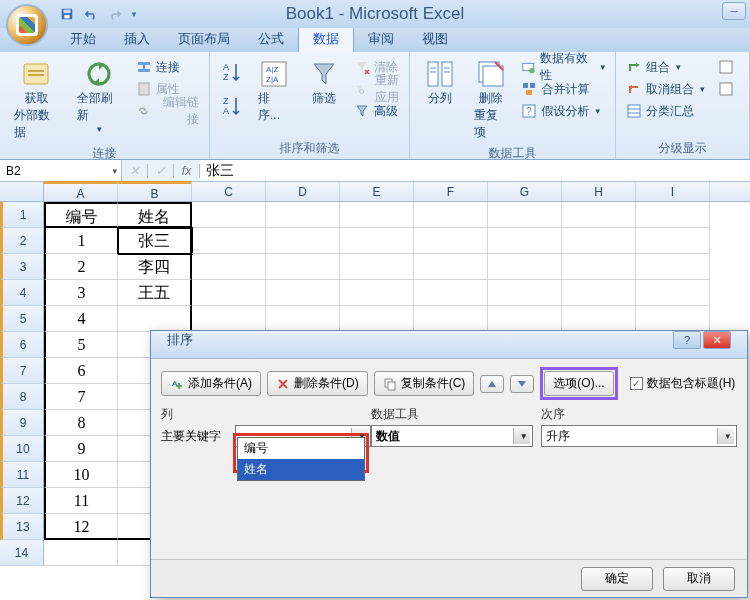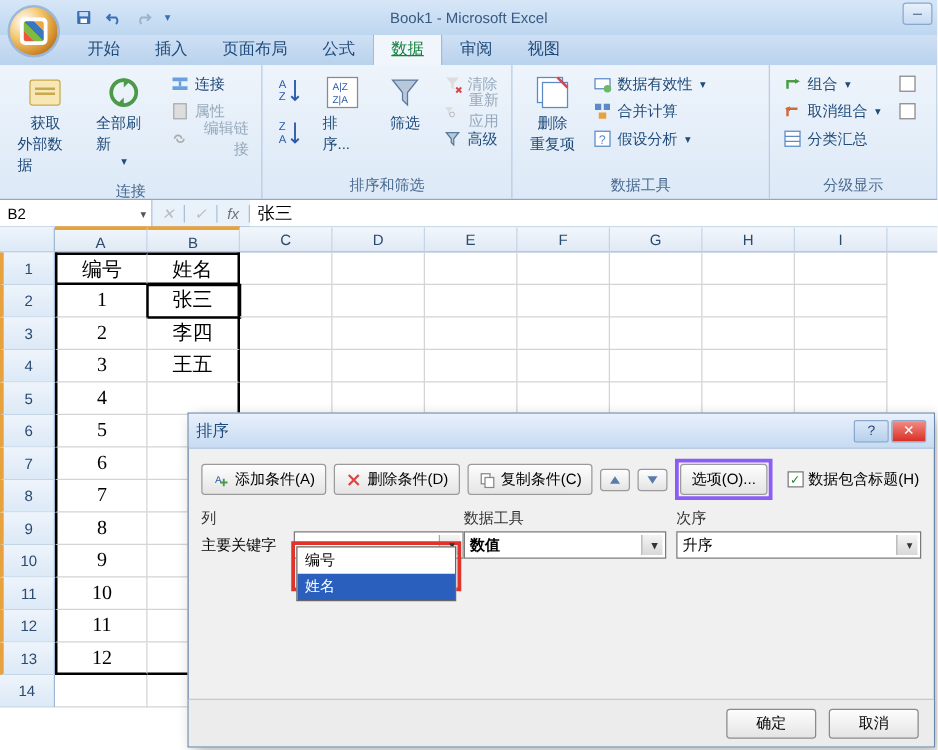--- a/index.html
+++ b/index.html
@@ -6,28 +6,28 @@
 body { background: #fff; width: 750px; height: 600px; overflow: hidden; font-size: 12px; position: relative; }
 
 
 .titlebar { height: 28px; background: linear-gradient(#d7e6f7, #bdd7f0); display: flex; align-items: center; position: relative; }
 .office-btn { width: 42px; height: 42px; border-radius: 50%; background: radial-gradient(circle at 30% 30%, #fff, #f3c56b 40%, #d08a2a 70%, #8a4a10); border: 2px solid #9bb8d9; position: absolute; left: 6px; top: 4px; z-index: 10; display: flex; align-items: center; justify-content: center; }
 .office-logo { width: 22px; height: 22px; background: #fff; border-radius: 4px; position: relative; }
 .office-logo::before { content: ""; position: absolute; inset: 3px; background: linear-gradient(45deg,#e8593b 25%,#7fba42 25% 50%,#3a77bd 50% 75%,#f0a63b 75%); border-radius: 2px;}
 .qat { margin-left: 56px; display: flex; gap: 2px; align-items: center; }
 .qat-btn { width: 22px; height: 20px; display: flex; align-items: center; justify-content: center; border-radius: 2px; }
 .qat-btn svg { width: 14px; height: 14px; }
-.title-text { position: absolute; left: 50%; transform: translateX(-50%); color: #3b5a82; font-size: 12px; }
+.title-text { position: absolute; left: 50%; transform: translateX(-50%); color: #3b5a82; font-size: 17px; }
 .win-controls { position: absolute; right: 4px; top: 2px; display: flex; gap: 2px; }
 .win-btn { width: 24px; height: 18px; background: linear-gradient(#e8f0fb,#c6dbf2); border: 1px solid #8aa8cc; border-radius: 3px; display: flex; align-items: center; justify-content: center; font-size: 10px; color: #2a4a70;}
 
 
 .tabs { height: 24px; background: linear-gradient(#cfe0f4, #b8d2ed); display: flex; padding-left: 56px; align-items: flex-end; }
 .tab { padding: 4px 14px; color: #1f4a7a; font-size: 13px; cursor: pointer; }
-.tab.active { background: #f1f6fc; border-top-left-radius: 4px; border-top-right-radius: 4px; border: 1px solid #8aa8cc; border-bottom: none; color: #15803d; text-decoration: underline; }
+.tab.active { background: #f1f6fc; border-top-left-radius: 4px; border-top-right-radius: 4px; border: 1px solid #8aa8cc; border-bottom: none; color: #1d4ed8; }
 
 
 .ribbon { height: 108px; background: linear-gradient(#eef4fb, #dce9f7); border-bottom: 1px solid #8aa8cc; display: flex; }
 .group { border-right: 1px solid #b8cce2; padding: 4px 8px 2px; display: flex; flex-direction: column; justify-content: space-between; }
 .group-label { text-align: center; color: #4a6a90; font-size: 12px; margin-top: 2px; }
 .group-body { flex: 1; display: flex; align-items: flex-start; gap: 6px; }
 .rbtn-lg { display: flex; flex-direction: column; align-items: center; padding: 2px 6px; color: #1f4a7a; cursor: pointer; }
 .rbtn-lg .icon { width: 32px; height: 32px; }
 .rbtn-sm { display: flex; align-items: center; gap: 4px; color: #1f4a7a; padding: 1px 2px; height: 22px; cursor: pointer; font-size: 12px;}
 .rbtn-sm .icon { width: 16px; height: 16px; }
@@ -53,21 +53,21 @@
 .rowh { width: 44px; background: linear-gradient(#eef4fb,#dce9f7); border-right: 1px solid #9fb8d4; border-bottom: 1px solid #c5d5e8; text-align: center; line-height: 26px; color: #2a4a70; font-size: 12px;}
 .rowh.sel { border-left: 3px solid #e8a23d; }
 .cell { width: 74px; border-right: 1px solid #d4d4d4; border-bottom: 1px solid #d4d4d4; text-align: center; line-height: 26px; font-size: 16px; font-family: SimSun, serif; }
 .data-border-right { border-right: 2px solid #000; }
 .data-border-bottom { border-bottom: 2px solid #000; }
 .data-border-left { border-left: 2px solid #000; }
 .data-border-top { border-top: 2px solid #000; }
 
 
 .dialog { position: absolute; left: 150px; top: 330px; width: 598px; height: 268px; background: #f0f0f0; border: 1px solid #6a88ab; box-shadow: 4px 4px 12px rgba(0,0,0,.3); }
-.dlg-titlebar { height: 28px; background: linear-gradient(#e8f0fb,#c6dbf2); display: flex; align-items: center; padding: 0 6px; border-bottom: 1px solid #a9c0db; }
+.dlg-titlebar { height: 28px; background: linear-gradient(#e8f0fb,#c6dbf2); display: flex; padding: 0 16px; border-bottom: 1px solid #a9c0db; }
 .dlg-title { flex: 1; color: #1f4a7a; font-size: 13px; }
 .dlg-sys { display: flex; gap: 2px; }
 .dlg-sys-btn { width: 28px; height: 18px; border: 1px solid #8aa8cc; border-radius: 2px; display:flex; align-items:center; justify-content:center; font-size:11px; }
 .dlg-help { background: linear-gradient(#dbe8f8,#b7d0ec); color:#2a4a70;}
 .dlg-close { background: linear-gradient(#f28b82,#d93025); color:#fff; }
 .dlg-toolbar { padding: 8px 10px 6px; display: flex; align-items: center; gap: 6px; }
 .tbtn { background: linear-gradient(#fdfdfd,#e4e4e4); border: 1px solid #9a9a9a; border-radius: 3px; padding: 3px 8px; display: inline-flex; align-items: center; gap: 4px; cursor: pointer; font-size: 12px;}
 .tbtn .mini-icon{width:14px;height:14px;}
 .arrow-btn { width: 24px; padding: 3px 0; justify-content: center; }
 .red-box { border: 3px solid #8b5cf6; padding: 1px; }
@@ -236,20 +236,31 @@
           </div>
       </div>
     </div>
     <div class="group-label">排序和筛选</div>
   </div>
 
   <div class="group" style="width:206px;">
     <div class="group-body">
       <div class="rbtn-lg">
         <svg class="icon" viewBox="0 0 32 32">
+            <rect x="4" y="4" width="10" height="24" fill="#fff" stroke="#5a8ac8"></rect>
+            <rect x="18" y="4" width="10" height="24" fill="#fff" stroke="#5a8ac8"></rect>
+            <line x1="6" y1="10" x2="12" y2="10" stroke="#5a8ac8"></line>
+            <line x1="6" y1="14" x2="12" y2="14" stroke="#5a8ac8"></line>
+            <line x1="20" y1="10" x2="26" y2="10" stroke="#5a8ac8"></line>
+            <line x1="20" y1="14" x2="26" y2="14" stroke="#5a8ac8"></line>
+          </svg>
+        <span>分列</span>
+      </div>
+      <div class="rbtn-lg">
+        <svg class="icon" viewBox="0 0 32 32">
             <rect x="4" y="4" width="20" height="20" fill="#fff" stroke="#5a8ac8"></rect>
             <rect x="8" y="8" width="20" height="20" fill="#fff" stroke="#5a8ac8"></rect>
             <line x1="20" y1="4" x2="28" y2="12" stroke="#d44" stroke-width="2"></line>
           </svg>
         <span>删除</span>
         <span>重复项</span>
       </div>
       <div class="stack">
         <div class="rbtn-sm">
             <svg class="icon" viewBox="0 0 16 16">

